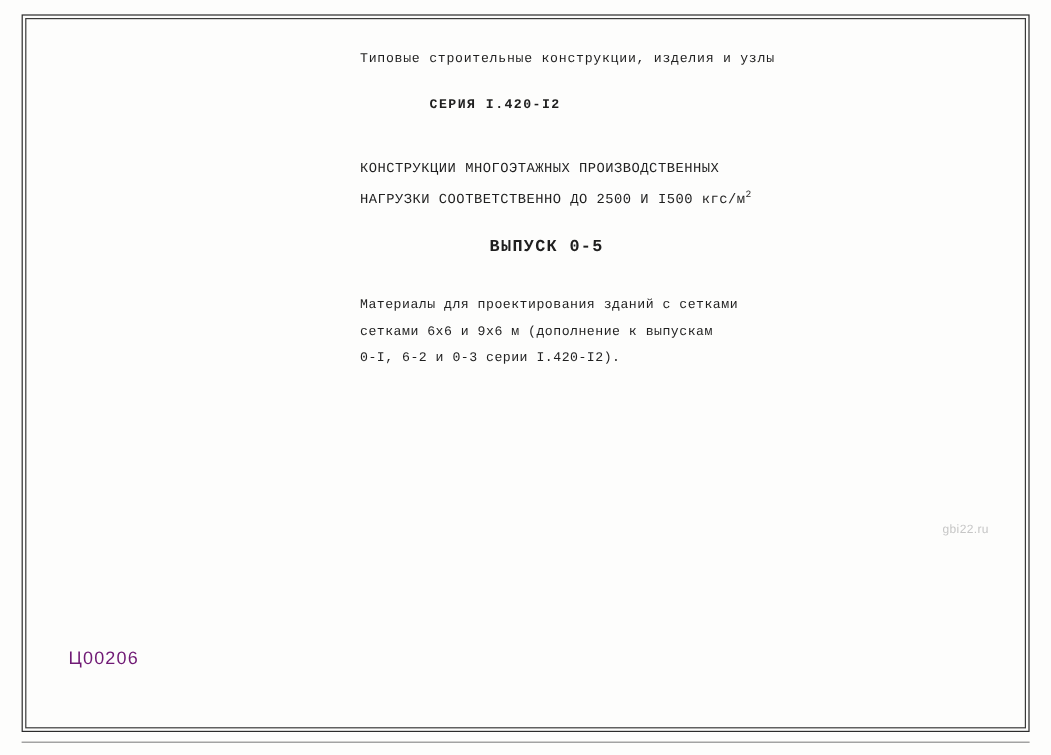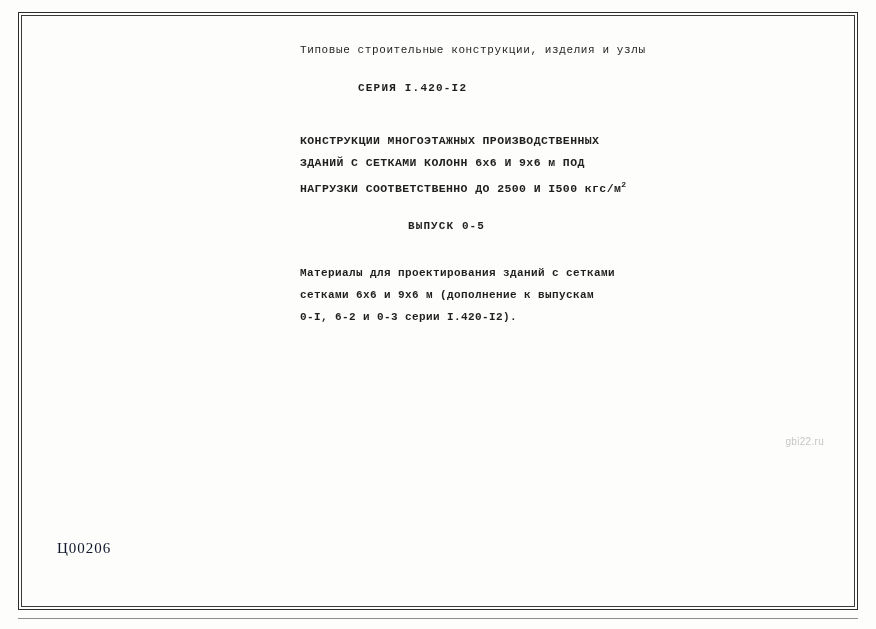--- a/index.html
+++ b/index.html
@@ -72,45 +72,45 @@
   .series {
     font-size: 11px;
     font-weight: bold;
     letter-spacing: 1.2px;
     margin-left: 58px;
     margin-bottom: 36px;
   }
 
   .block-main {
     font-size: 11.5px;
-    font-weight: bold;
+    font-weight: normal;
     letter-spacing: 0.5px;
     line-height: 22px;
     margin-bottom: 20px;
   }
   .block-main .l {
     white-space: nowrap;
   }
   sup.sup {
     font-size: 8px;
     vertical-align: super;
     letter-spacing: 0;
   }
 
   .issue {
-    font-size: 11px;
+    font-size: 14px;
     font-weight: bold;
     letter-spacing: 1.1px;
     margin-left: 108px;
     margin-bottom: 30px;
   }
 
   .block-sub {
     font-size: 11px;
-    font-weight: bold;
+    font-weight: normal;
     letter-spacing: 0.3px;
     line-height: 22px;
   }
   .block-sub .l {
     white-space: nowrap;
   }
 
   .watermark {
     position: absolute;
     left: 824px;
@@ -120,44 +120,43 @@
     color: #c6c6c6;
     letter-spacing: 0.3px;
     transform: translateX(-100%);
     white-space: nowrap;
   }
 
   .stamp {
     position: absolute;
     left: 57px;
     top: 540px;
-    font-family: Liberation Serif, serif;
+    font-family: Liberation Sans, sans-serif;
     font-size: 15px;
     letter-spacing: 1px;
-    color: #0f172a;
+    color: #701a75;
   }
 </style>
 </head>
 <body>
 
 <div class="page">
 
   <div class="frame-outer"></div>
   <div class="frame-inner"></div>
   <div class="bottom-rule"></div>
 
   <div class="content">
 
     <div class="line title-top">Типовые строительные конструкции, изделия и узлы</div>
 
     <div class="line series">СЕРИЯ I.420-I2</div>
 
     <div class="block-main">
       <div class="line l">КОНСТРУКЦИИ МНОГОЭТАЖНЫХ ПРОИЗВОДСТВЕННЫХ</div>
-      <div class="line l">ЗДАНИЙ С СЕТКАМИ КОЛОНН 6х6 И 9х6 м ПОД</div>
       <div class="line l"><span>НАГРУЗКИ СООТВЕТСТВЕННО ДО 2500 И I500 кгс/м</span><sup class="sup">2</sup></div>
     </div>
 
     <div class="line issue">ВЫПУСК 0-5</div>
 
     <div class="block-sub">
       <div class="line l">Материалы для проектирования зданий с сетками</div>
       <div class="line l">сетками 6х6 и 9х6 м (дополнение к выпускам</div>
       <div class="line l">0-I, 6-2 и 0-3 серии I.420-I2).</div>
     </div>

